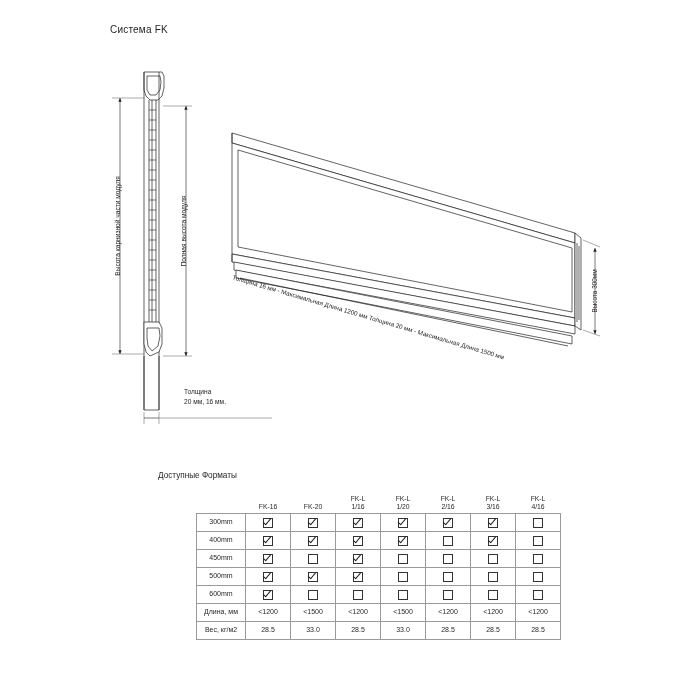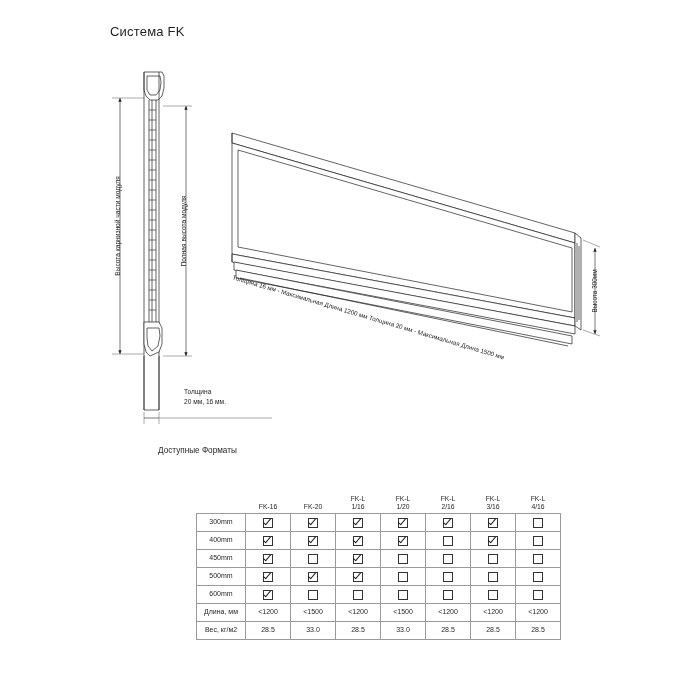--- a/index.html
+++ b/index.html
@@ -18,36 +18,36 @@
   .page {
     position: absolute;
     left: 0; top: 0;
     width: 700px;
     height: 700px;
   }
   #title {
     position: absolute;
     left: 110px;
     top: 24px;
-    font-size: 13px;
+    font-size: 10px;
     letter-spacing: 0.2px;
     color: #231f20;
     text-align: center;
   }
   svg.art {
     position: absolute;
     left: 0; top: 0;
     width: 700px;
     height: 700px;
   }
   
   #formats-heading {
     position: absolute;
     left: 158px;
-    top: 446px;
+    top: 471px;
     font-size: 8.2px;
     color: #231f20;
   }
   #formats-table {
     position: absolute;
     left: 196px;
     top: 487px;
     border-collapse: collapse;
     font-size: 7px;
     color: #231f20;

